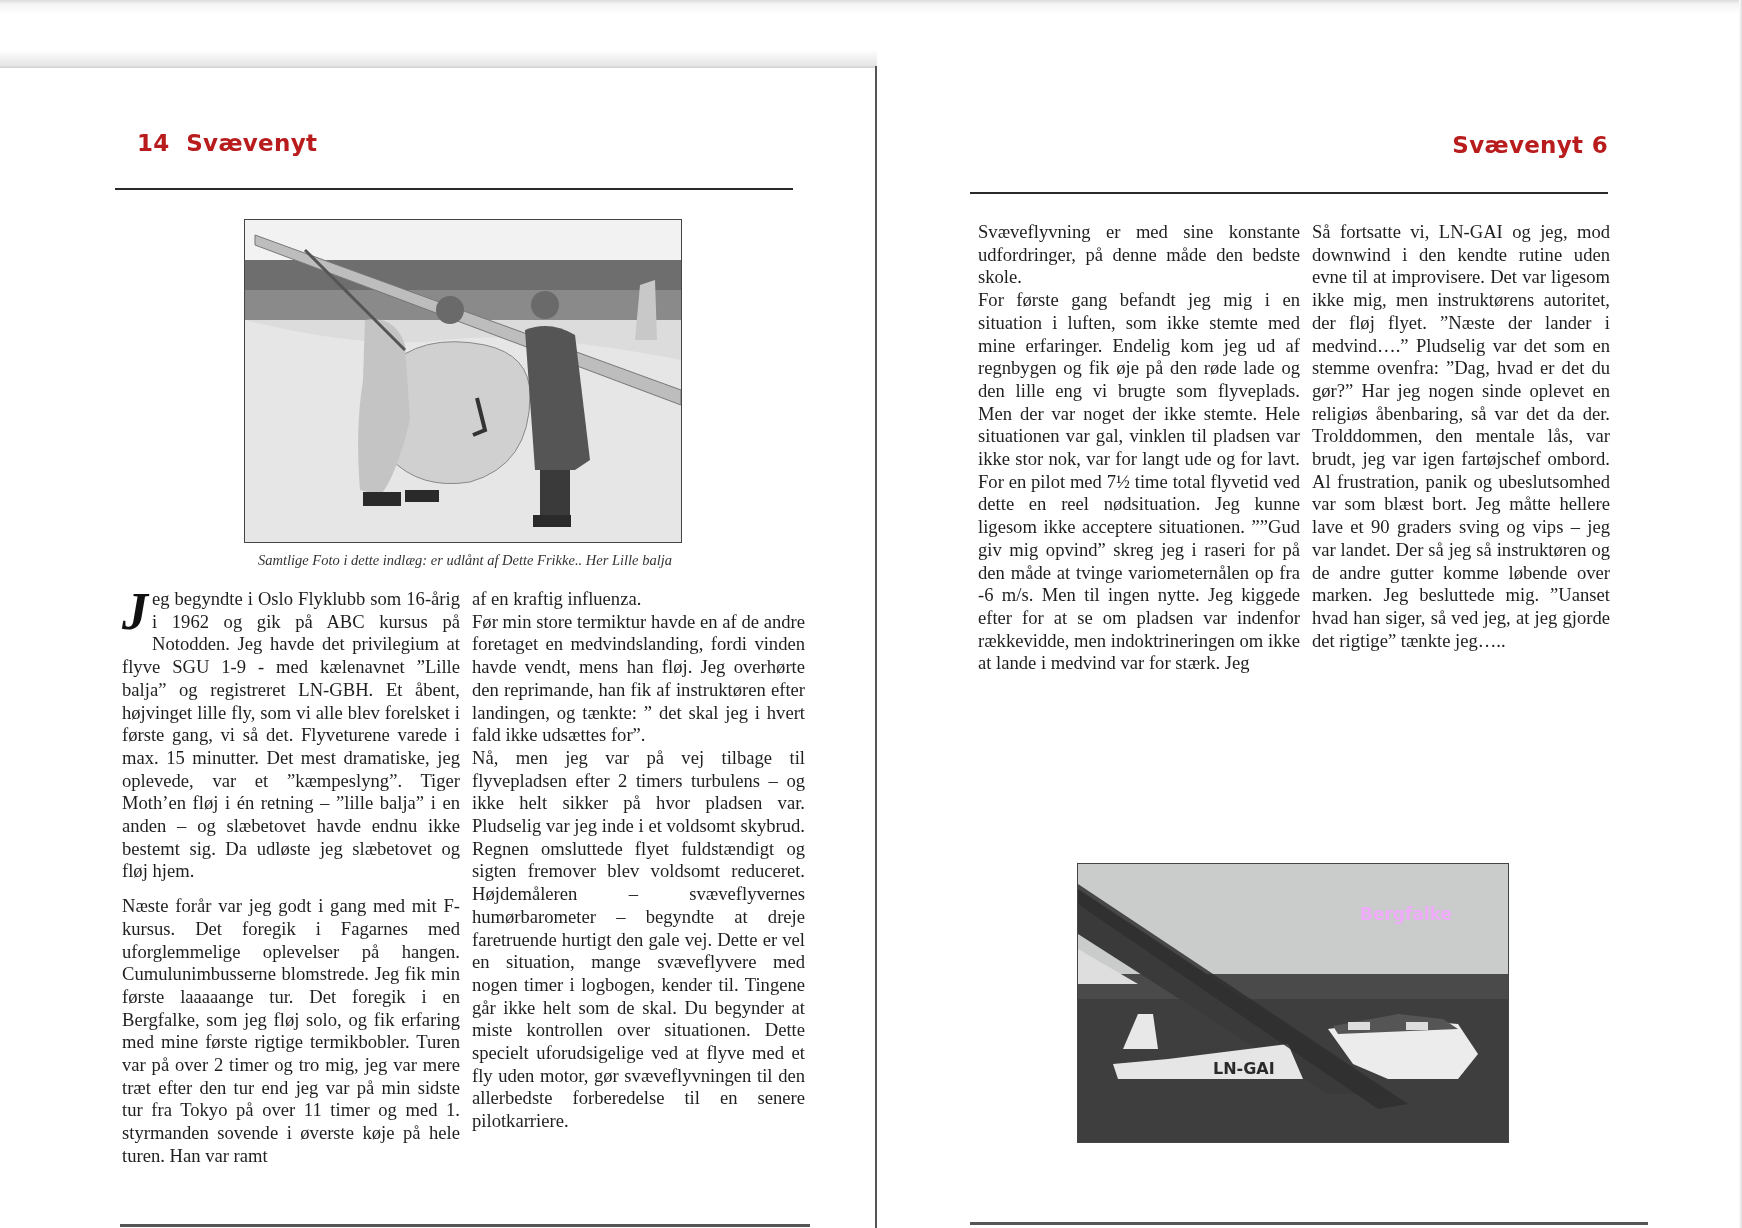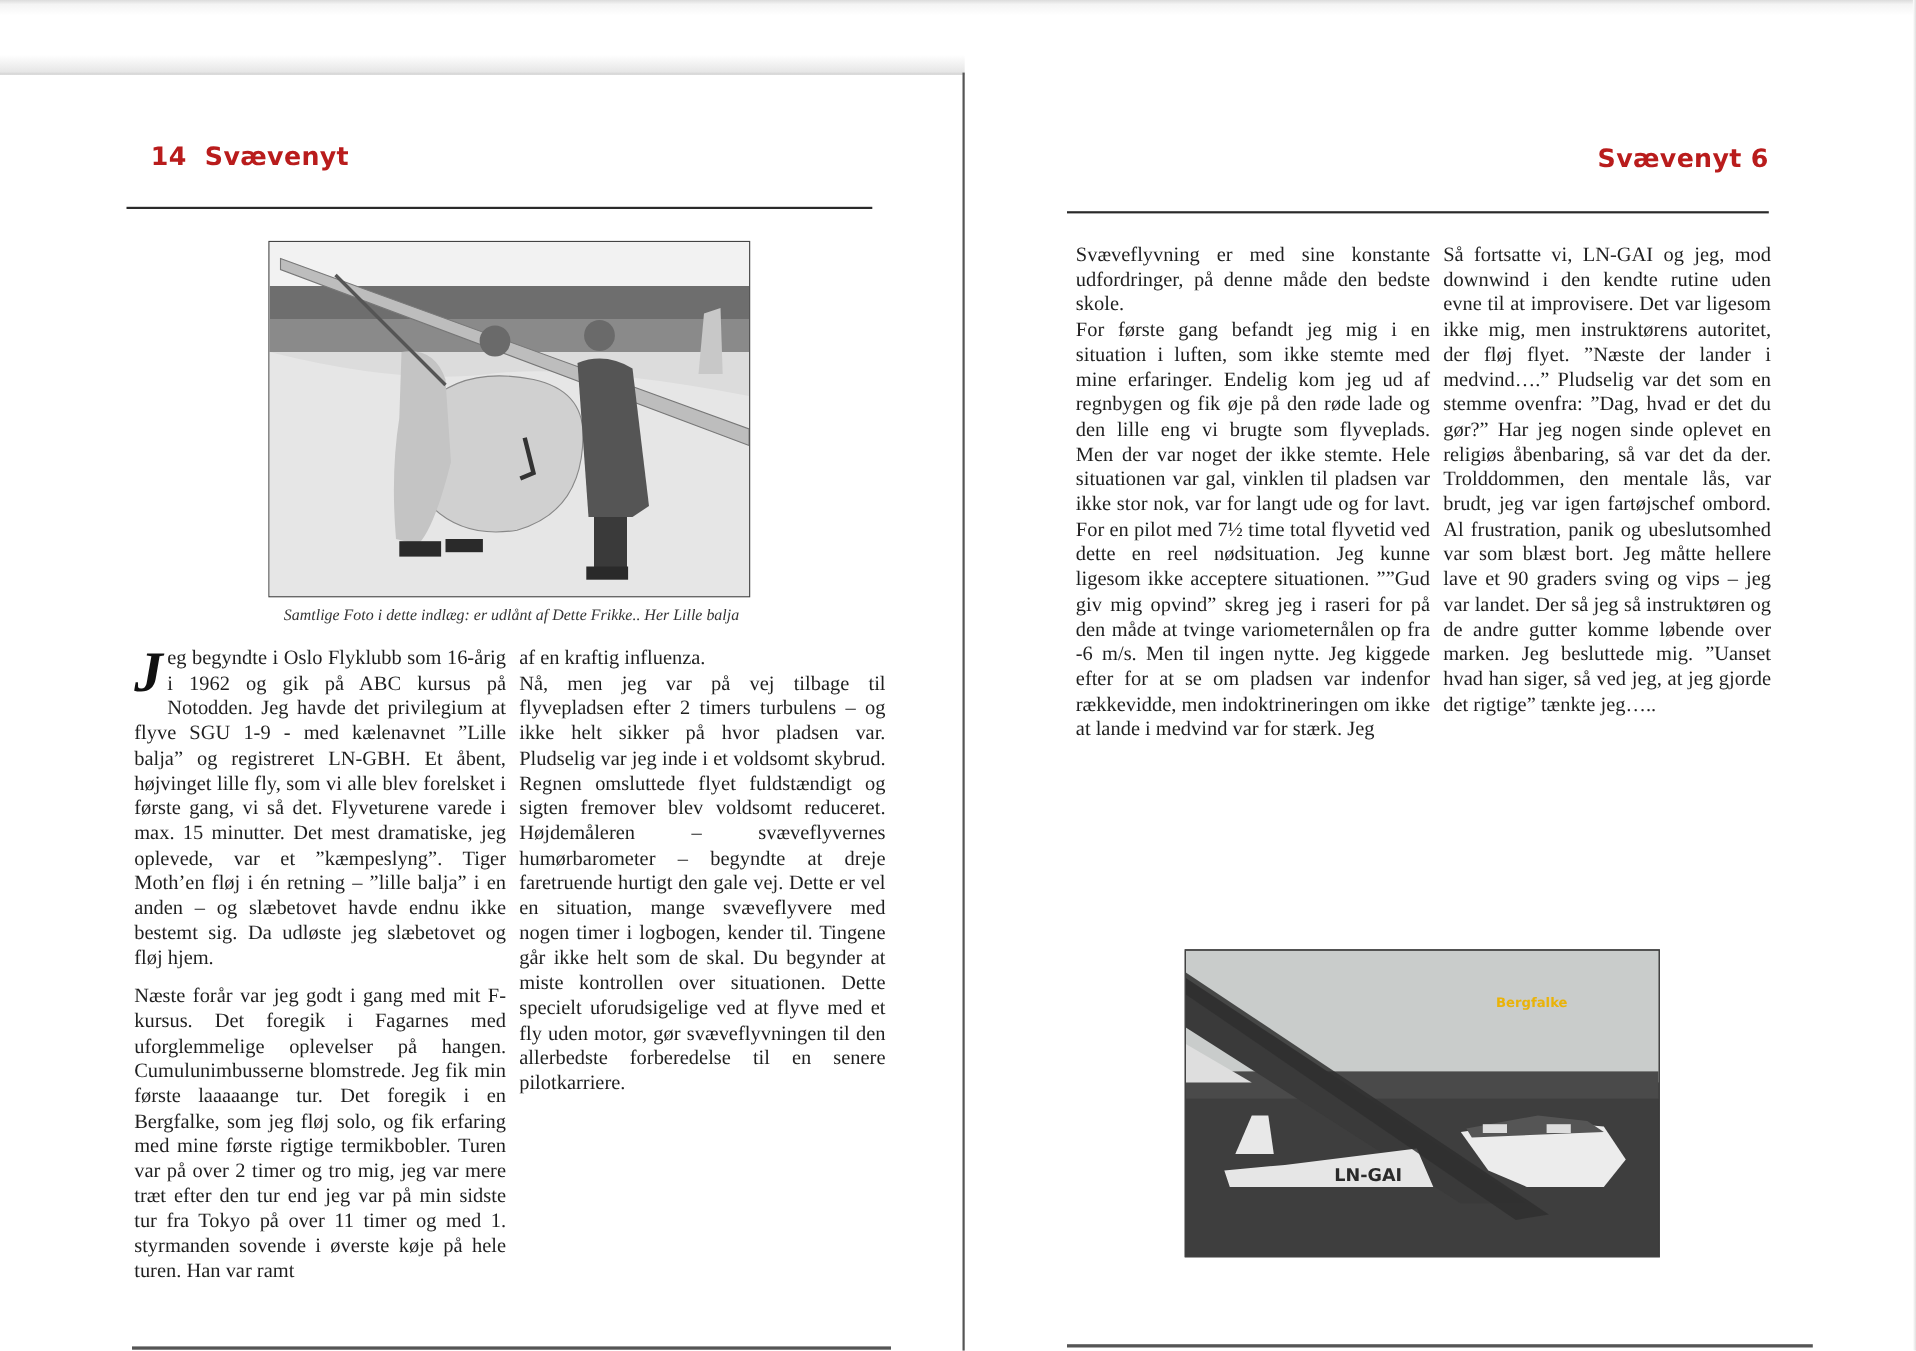--- a/index.html
+++ b/index.html
@@ -37,21 +37,21 @@
   .rule-right-top { left: 970px; top: 192px; width: 638px; }
   .rule-left-bottom { left: 120px; top: 1224px; width: 690px; height: 3px; background: #555; }
   .rule-right-bottom { left: 970px; top: 1222px; width: 678px; height: 3px; background: #555; }
 
   .photo { position: absolute; border: 1px solid #444; overflow: hidden; }
   .photo-left { left: 244px; top: 219px; width: 436px; height: 322px; background: #e8e8e8; }
   .photo-right { left: 1077px; top: 863px; width: 430px; height: 278px; background: #3a3a3a; }
   .photo svg { display: block; width: 100%; height: 100%; }
   .photo-label {
     position: absolute; left: 282px; top: 40px;
-    font-family: "DejaVu Sans", sans-serif; font-weight: bold; font-size: 12px; color: #eab308;
+    font-family: "DejaVu Sans", sans-serif; font-weight: bold; font-size: 17px; color: #f0abfc;
   }
   .caption {
     position: absolute; left: 240px; top: 552px; width: 450px;
     font-style: italic; font-size: 14.5px; text-align: center; color: #333;
   }
   .col {
     position: absolute; font-size: 18.6px; line-height: 22.7px;
     text-align: justify; hyphens: manual;
   }
   .col p { margin: 0; }
@@ -102,20 +102,21 @@
 </div>
 <div class="caption">Samtlige Foto i dette indlæg: er udlånt af Dette Frikke.. Her Lille balja</div>
 
 <div class="col col-l1">
   <p><span class="dropcap">J</span><span>eg begyndte i Oslo Flyklubb som 16-årig i 1962 og gik på ABC kursus på Notodden. Jeg havde det privilegium at flyve SGU 1-9  - med kælenavnet ”Lille balja” og registreret LN-GBH. Et åbent, højvinget lille fly, som vi alle blev forelsket i første gang, vi så det. Flyveturene varede i max. 15 minutter. Det mest dramatiske, jeg oplevede, var et ”kæmpeslyng”. Tiger Moth’en fløj i én retning – ”lille balja” i en anden – og slæbetovet havde endnu ikke bestemt sig. Da udløste jeg slæbetovet og fløj hjem.</span></p>
   <p class="gap">Næste forår var jeg godt i gang med mit F-kursus. Det foregik i Fagarnes med uforglemmelige oplevelser på hangen. Cumulunimbusserne blomstrede. Jeg fik min første laaaaange tur. Det foregik i en Bergfalke, som jeg fløj solo, og fik erfaring med mine første rigtige termikbobler. Turen var på over 2 timer og tro mig, jeg var mere træt efter den tur end jeg var på min sidste tur fra Tokyo på over 11 timer og med 1. styrmanden sovende i øverste køje på hele turen. Han var ramt</p>
 </div>
 
 <div class="col col-l2">
   <p>af en kraftig influenza.</p>
+  <p>Før min store termiktur havde en af de andre foretaget en medvindslanding, fordi vinden havde vendt, mens han fløj. Jeg overhørte den reprimande, han fik af instruktøren efter landingen, og tænkte: ” det skal jeg i hvert fald ikke udsættes for”.</p>
   <p>Nå, men jeg var på vej tilbage til flyvepladsen efter 2 timers turbulens – og ikke helt sikker på hvor pladsen var. Pludselig var jeg inde i et voldsomt skybrud. Regnen omsluttede flyet fuldstændigt og sigten fremover blev voldsomt reduceret. Højdemåleren – svæveflyvernes humørbarometer – begyndte at dreje faretruende hurtigt den gale vej. Dette er vel en situation, mange svæveflyvere med nogen timer i logbogen, kender til. Tingene går ikke helt som de skal. Du begynder at miste kontrollen over situationen. Dette specielt uforudsigelige ved at flyve med et fly uden motor, gør svæveflyvningen til den allerbedste forberedelse til en senere pilotkarriere.</p>
 </div>
 
 <div class="rule rule-left-bottom"></div>
 
 <div class="header header-right">
   <span>Svævenyt</span>&nbsp;<span>6</span>
 </div>
 <div class="rule rule-right-top"></div>
 

